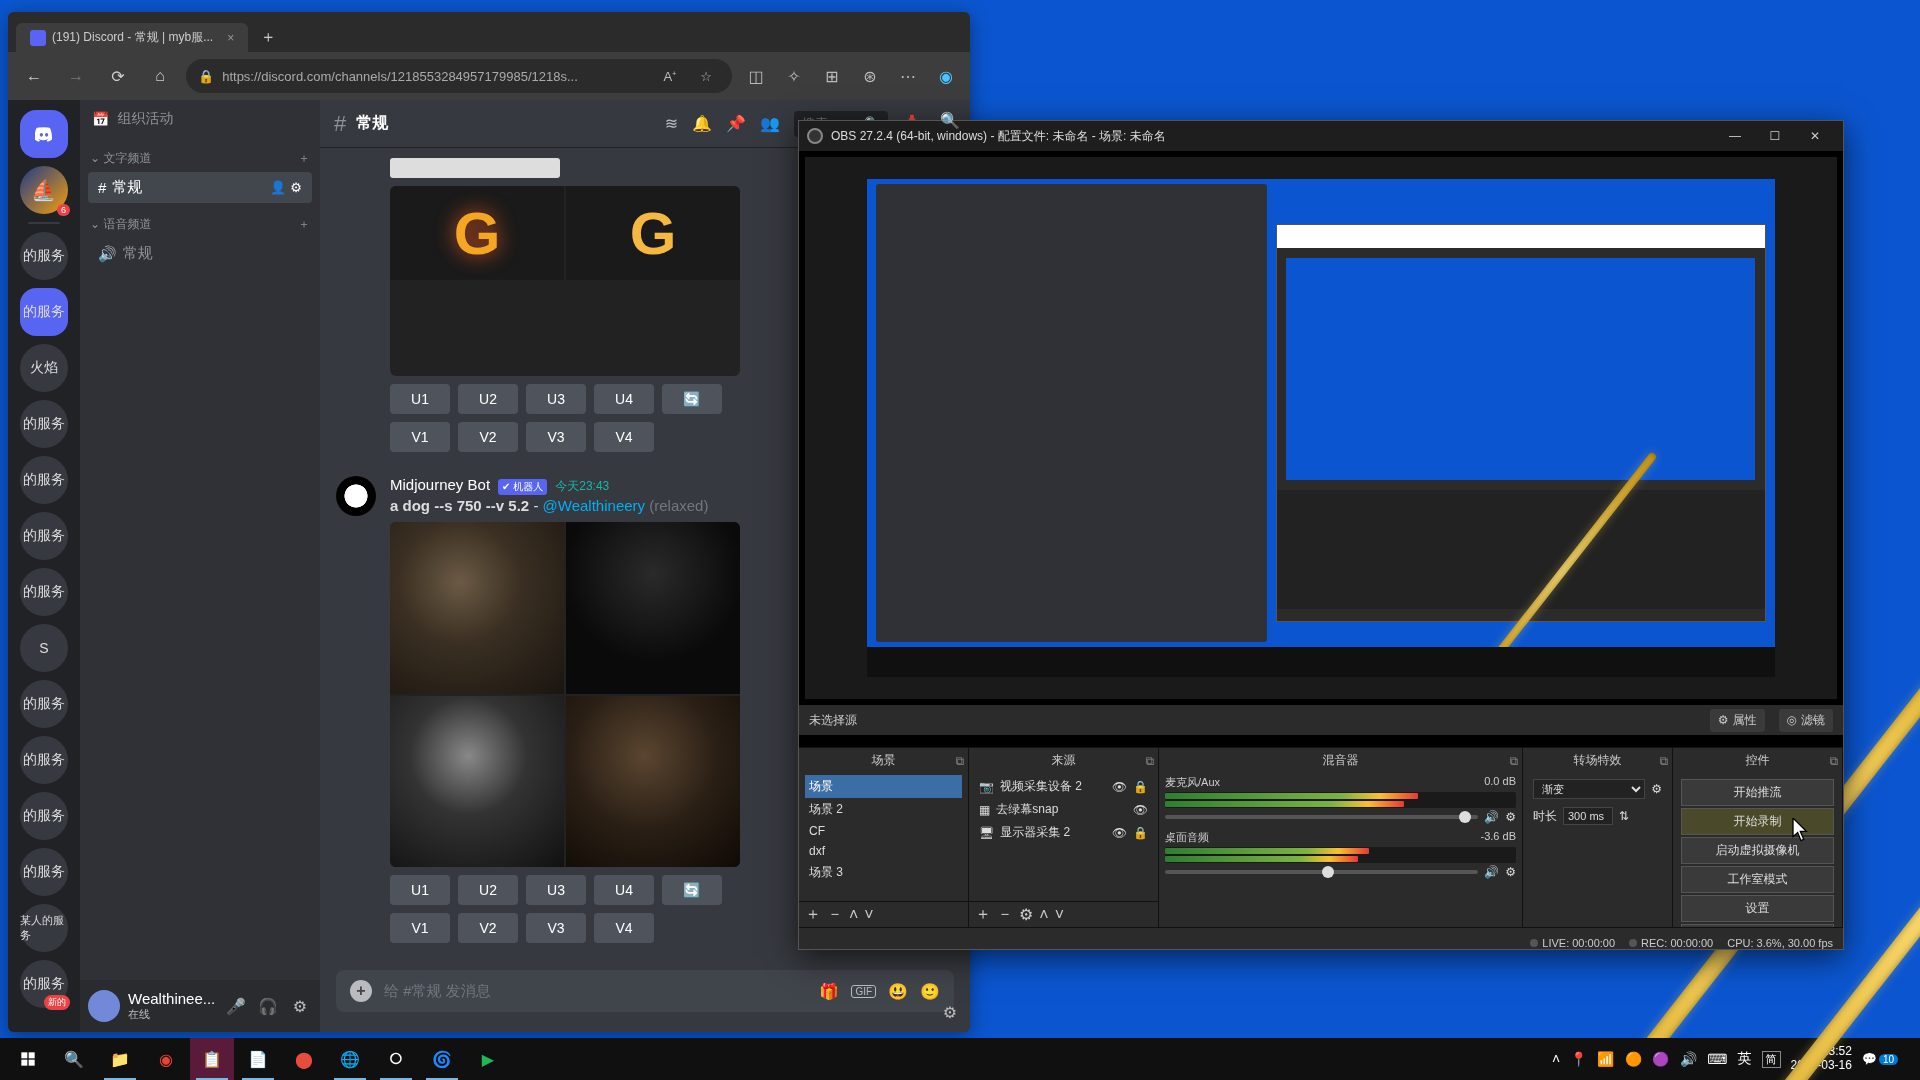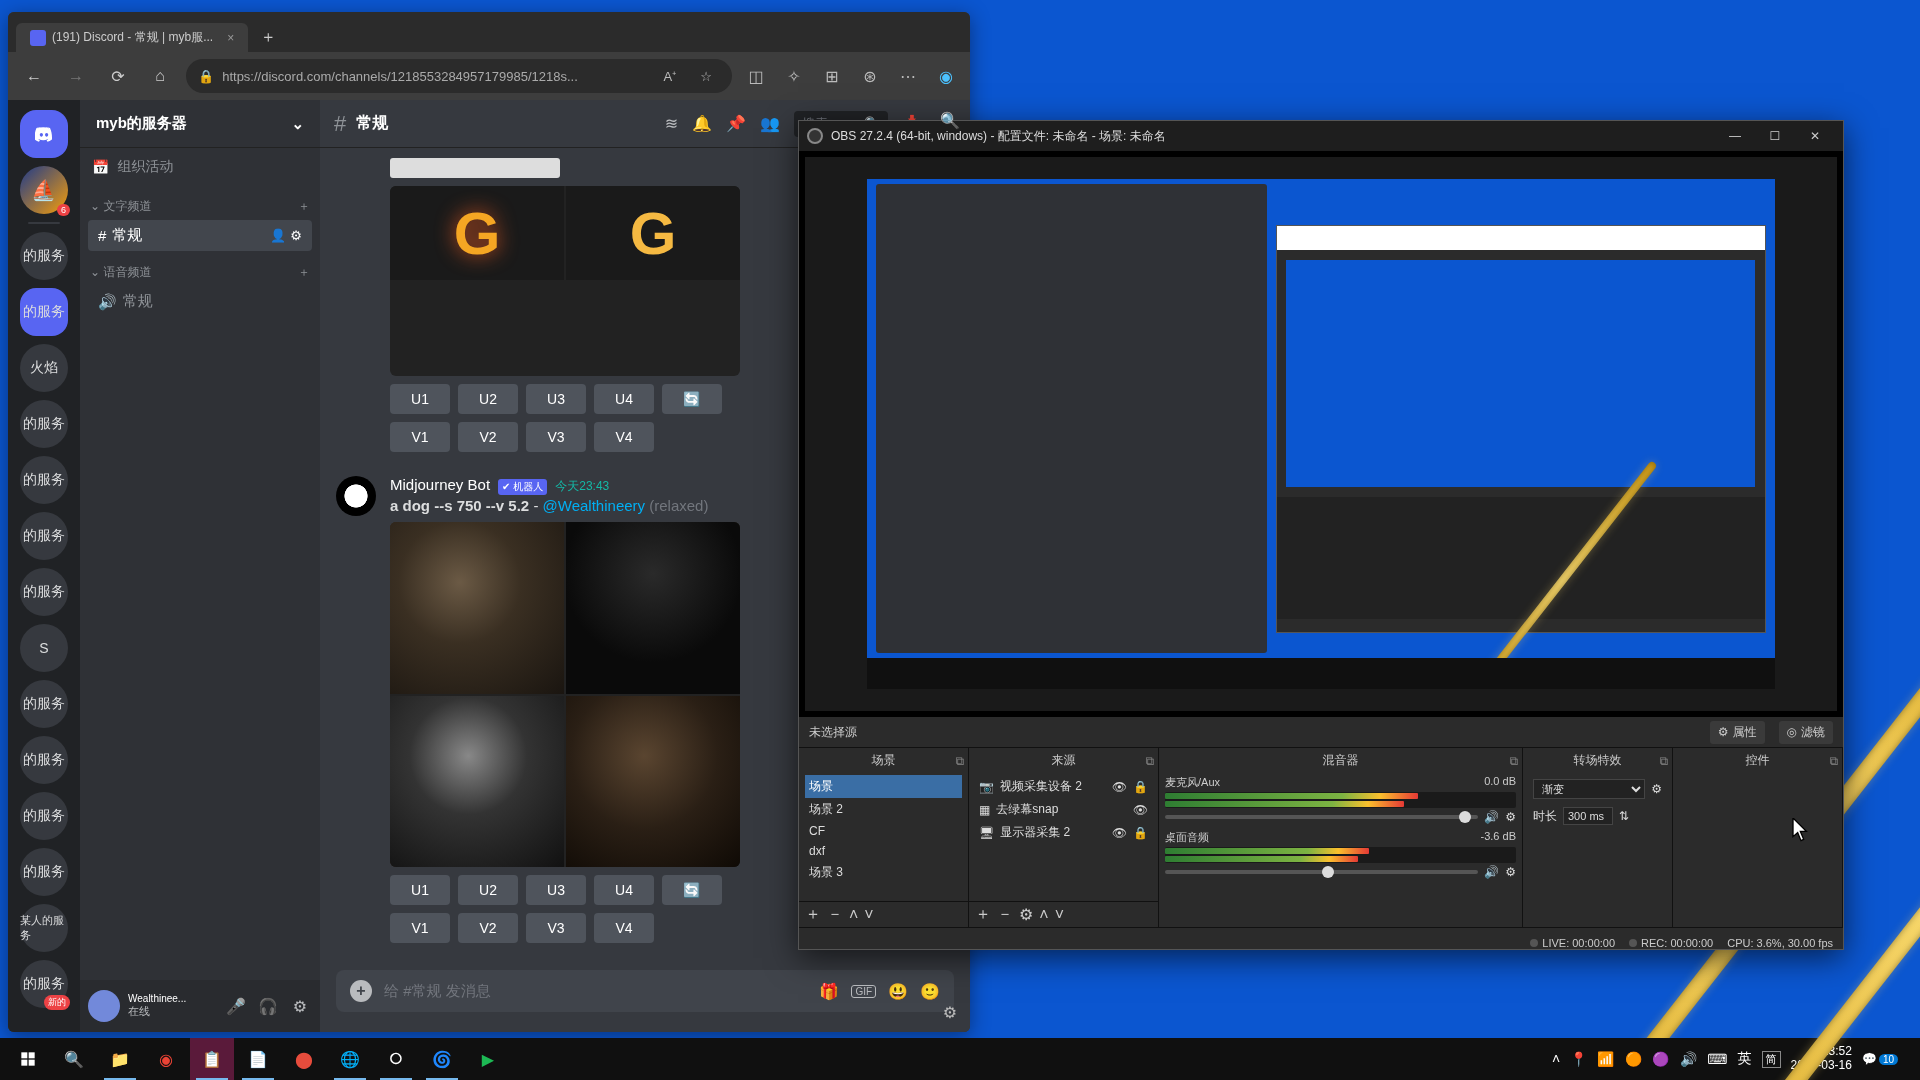--- a/index.html
+++ b/index.html
@@ -28,21 +28,21 @@
 .channel-col { width: 240px; background:#2f3136; display:flex; flex-direction:column; }
 .server-header { height: 48px; border-bottom:1px solid #222; display:flex; align-items:center; padding:0 16px; color:#fff; font-weight:600; font-size:15px; justify-content:space-between; cursor:pointer;}
 .server-events { padding: 10px 12px; color:#8e9297; font-size:14px; display:flex;align-items:center; gap:8px; cursor:pointer;}
 .cat-header { padding: 12px 10px 4px; color:#8e9297; font-size:12px; display:flex; justify-content:space-between; align-items:center; cursor:pointer;}
 .channel-item { padding: 6px 10px; margin:1px 8px; border-radius:4px; color:#8e9297; font-size:15px; display:flex;align-items:center; gap:6px; cursor:pointer;}
 .channel-item.active { background:#42464d; color:#fff;}
 .channel-item .ch-icons { margin-left:auto; display:flex; gap:4px; font-size:13px;}
 .user-panel { margin-top:auto; height:52px; background:#292b2f; display:flex; align-items:center; padding:0 8px; gap:8px;}
 .avatar { width:32px;height:32px;border-radius:50%; background:#7289da;}
 .user-info { flex:1; }
-.user-info .uname { color:#fff; font-size:10px;}
+.user-info .uname { color:#fff; font-size:15px;}
 .user-info .ustatus { color:#b9bbbe; font-size:11px;}
 .up-ico { color:#b9bbbe; width:24px; text-align:center; cursor:pointer;}
 .up-ico.muted { color:#ed4245;}
 
 .main-col { flex:1; display:flex; flex-direction:column; background:#36393f;}
 .chan-header { height:48px; border-bottom:1px solid #222; display:flex; align-items:center; padding:0 14px; gap:10px; color:#fff;}
 .chan-header .hash { color:#8e9297; font-size:22px;}
 .chan-name { font-weight:600; font-size:16px;}
 .head-icons { margin-left:auto; display:flex; gap:14px; color:#b9bbbe; align-items:center;}
 .head-search { background:#202225; border-radius:4px; padding:4px 8px; display:flex; align-items:center; gap:36px; color:#72767d; font-size:13px;}
@@ -77,21 +77,21 @@
 .obs-title-icon { width:16px;height:16px; border-radius:50%; background:#333; border:2px solid #888; margin-right:8px;}
 .obs-wc { margin-left:auto; display:flex;}
 .obs-wc span { width:40px; height:30px; display:flex;align-items:center;justify-content:center; color:#ccc; cursor:pointer;}
 .obs-menubar { height:24px; background:#2b2b2b; display:flex; gap:4px; padding:0 8px; align-items:center; color:#ddd; font-size:12px;}
 .obs-menu { padding:2px 6px; cursor:pointer;}
 .obs-preview { flex:1; background:#1a1a1a; margin: 6px; position:relative; overflow:hidden; display:flex;align-items:center;justify-content:center;}
 .preview-inner { width: 88%; height: 92%; background:#0b56d0; position:relative; overflow:hidden;}
 .obs-source-sel { height:30px; background:#2b2b2b; color:#ccc; font-size:12px; padding:4px 10px; display:flex; align-items:center; gap: 14px;}
 .obs-sel-btn { background:#3a3a3a; padding:3px 8px; border-radius:3px; display:flex;align-items:center;gap:4px; cursor:pointer;}
 
-.obs-docks { height: 180px; display:flex; background:#2b2b2b; border-top:1px solid #111;}
+.obs-docks { height: 180px; display:flex; background:#2b2b2b; border-top:1px solid #111;margin-top:12px;}
 .dock { border-right:1px solid #111; display:flex; flex-direction:column; font-size:12px; color:#ddd;}
 .dock-header { text-align:center; padding:4px 0; color:#ccc; font-size:12px; display:flex;justify-content:center;align-items:center; position:relative;}
 .dock-header .dh-pop { position:absolute; right:4px; color:#888; cursor:pointer;}
 .dock-body { flex:1; overflow:auto; padding: 2px 6px;}
 .dock-footer { height:26px; border-top:1px solid #111; display:flex;align-items:center; gap:6px; padding:0 6px; color:#ccc;}
 .dock-footer span { cursor:pointer; font-size:16px;}
 
 .scene-list .item, .src-list .item { padding:3px 4px; cursor:pointer; display:flex; align-items:center; gap:6px;}
 .scene-list .item.active, .src-list .item.active { background:#3a6ea5; color:#fff;}
 .src-list .eye { margin-left:auto; cursor:pointer;}
@@ -190,24 +190,20 @@
       <div class="guild-pill text">的服务</div>
       <div class="guild-pill text">的服务</div>
       <div class="guild-pill text" style="font-size:11px">某人的服务</div>
       <div class="guild-pill text" style="position:relative">
         <span>的服务</span>
         <span class="new-badge">新的</span>
       </div>
     </div>
 
     <div class="channel-col">
-      <div class="server-header">
-        <span>myb的服务器</span>
-        <span>⌄</span>
-      </div>
       <div class="server-events">
         <span>📅</span>
         <span>组织活动</span>
       </div>
       <div class="cat-header">
         <span><span>⌄</span> <span>文字频道</span></span>
         <span>＋</span>
       </div>
       <div class="channel-item active">
         <span>#</span>
@@ -493,20 +489,28 @@
           <span>⇅</span>
         </div>
       </div>
     </div>
 
     <div class="dock ctrl-dock" style="width:170px">
       <div class="dock-header">
           <span>控件</span>
           <span class="dh-pop">⧉</span>
         </div>
+      <div class="dock-body" style="padding:4px 8px">
+        <button class="ctrl-btn">开始推流</button>
+        <button class="ctrl-btn hl">开始录制</button>
+        <button class="ctrl-btn">启动虚拟摄像机</button>
+        <button class="ctrl-btn">工作室模式</button>
+        <button class="ctrl-btn">设置</button>
+        <button class="ctrl-btn">退出</button>
+      </div>
     </div>
   </div>
   <div class="obs-status">
     <span><span class="status-dot"></span><span>LIVE: 00:00:00</span></span>
     <span><span class="status-dot"></span><span>REC: 00:00:00</span></span>
     <span>CPU: 3.6%, 30.00 fps</span>
   </div>
 </div>
 
 <div class="gold-rod" style="left: 1480px; top: 900px; z-index:10;"></div>

